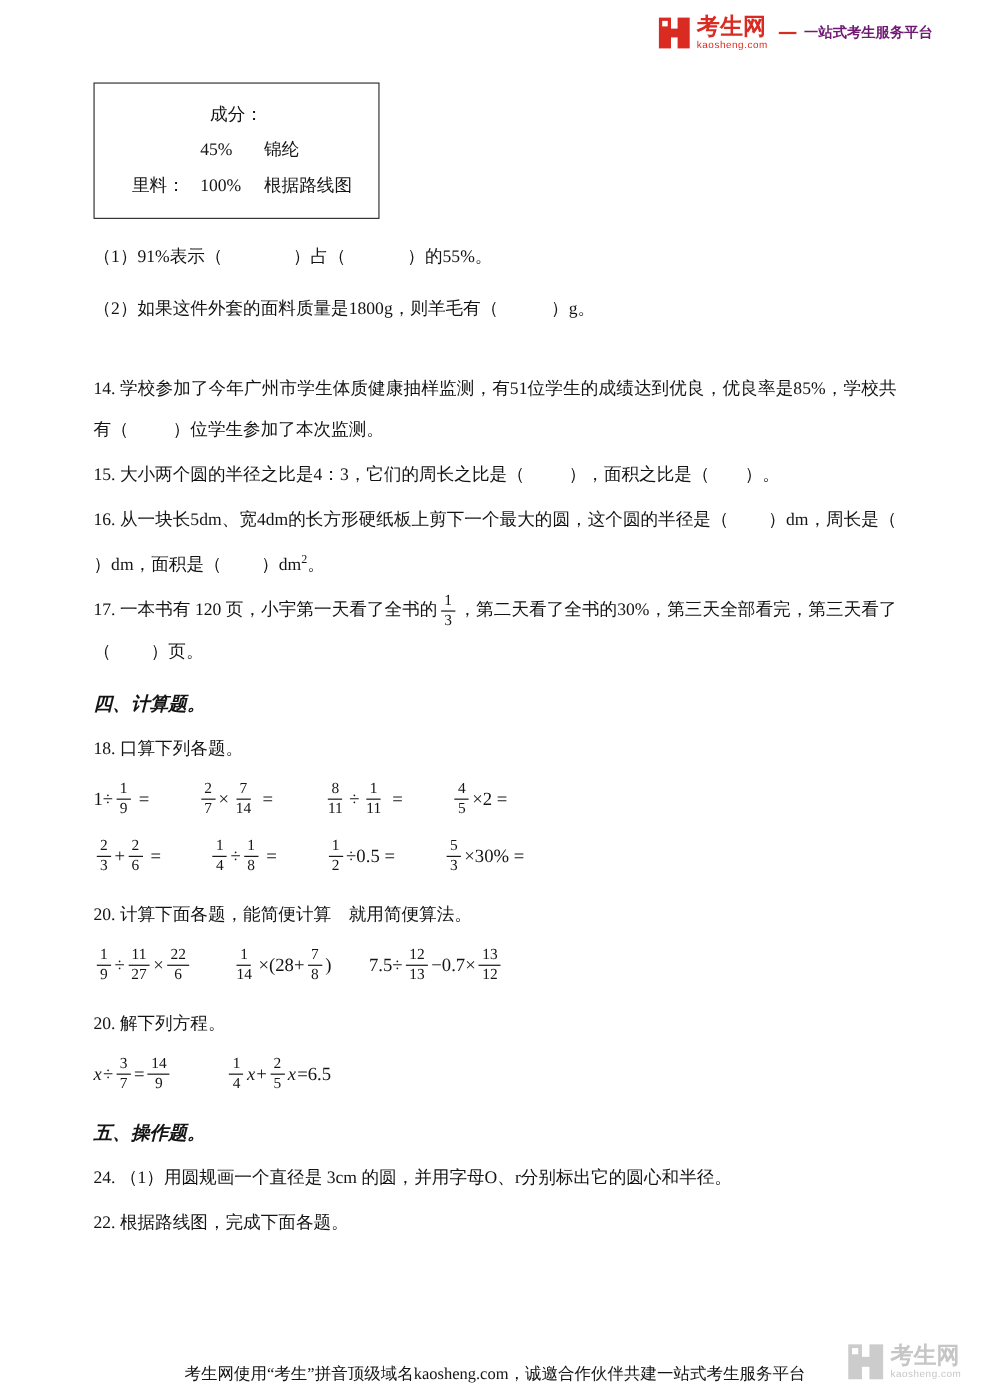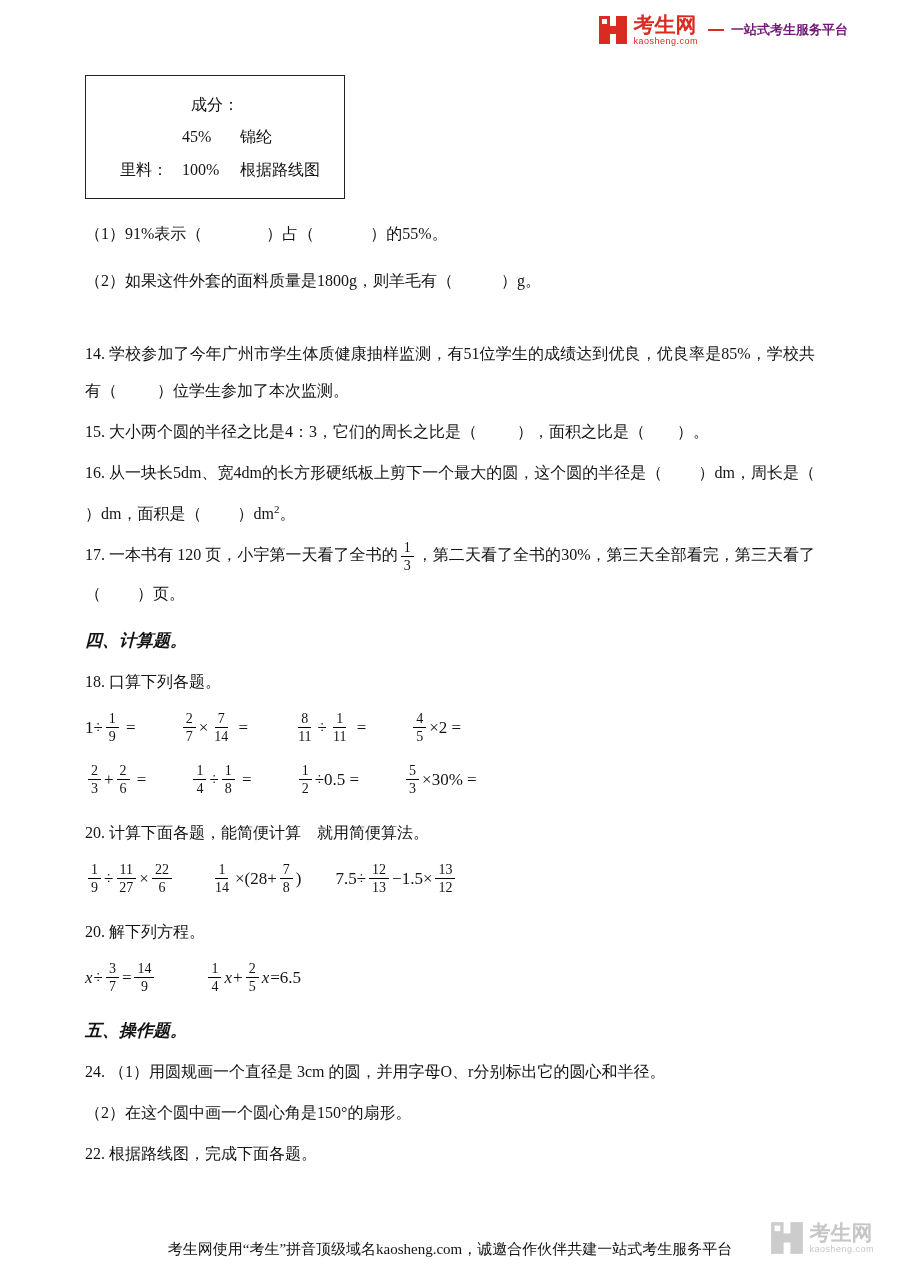--- a/index.html
+++ b/index.html
@@ -112,33 +112,32 @@
       <span class="expr"><span class="frac"><span class="fnum">1</span><span class="fden">4</span></span><span>÷</span><span class="frac"><span class="fnum">1</span><span class="fden">8</span></span><span> =</span></span>
       <span class="expr"><span class="frac"><span class="fnum">1</span><span class="fden">2</span></span><span>÷0.5 =</span></span>
       <span class="expr"><span class="frac"><span class="fnum">5</span><span class="fden">3</span></span><span>×30% =</span></span>
     </div>
 
     <p class="mt-sm">20. 计算下面各题，能简便计算　就用简便算法。</p>
 
     <div class="math-row q19">
       <span class="expr"><span class="frac"><span class="fnum">1</span><span class="fden">9</span></span><span>÷</span><span class="frac"><span class="fnum">11</span><span class="fden">27</span></span><span>×</span><span class="frac"><span class="fnum">22</span><span class="fden">6</span></span></span>
       <span class="expr"><span class="frac"><span class="fnum">1</span><span class="fden">14</span></span><span>×(28+</span><span class="frac"><span class="fnum">7</span><span class="fden">8</span></span><span>)</span></span>
-      <span class="expr"><span>7.5÷</span><span class="frac"><span class="fnum">12</span><span class="fden">13</span></span><span>−1.5×</span><span class="frac"><span class="fnum">13</span><span class="fden">12</span></span></span>
+      <span class="expr"><span>7.5÷</span><span class="frac"><span class="fnum">12</span><span class="fden">13</span></span><span>−0.7×</span><span class="frac"><span class="fnum">13</span><span class="fden">12</span></span></span>
     </div>
 
     <p class="mt-sm">20. 解下列方程。</p>
 
     <div class="math-row q20">
       <span class="expr"><span class="var">x</span><span>÷</span><span class="frac"><span class="fnum">3</span><span class="fden">7</span></span><span>=</span><span class="frac"><span class="fnum">14</span><span class="fden">9</span></span></span>
       <span class="expr"><span class="frac"><span class="fnum">1</span><span class="fden">4</span></span><span class="var">x</span><span>+</span><span class="frac"><span class="fnum">2</span><span class="fden">5</span></span><span class="var">x</span><span>=6.5</span></span>
     </div>
 
     <p class="sec-title mt-md">五、操作题。</p>
     <p class="mt-sm">24. （1）用圆规画一个直径是 3cm 的圆，并用字母O、r分别标出它的圆心和半径。</p>
-    <p class="mt-sm">（2）在这个圆中画一个圆心角是150°的扇形。</p>
     <p class="mt-sm">22. 根据路线图，完成下面各题。</p>
 
   </div>
 
   <div class="footer">考生网使用“考生”拼音顶级域名kaosheng.com，诚邀合作伙伴共建一站式考生服务平台</div>
 
   <div class="watermark">
     <span class="wm-icon">
       <svg viewBox="0 0 30 30" width="34" height="34">
         <rect x="1" y="1" width="11" height="28" fill="#cccccc"></rect>

